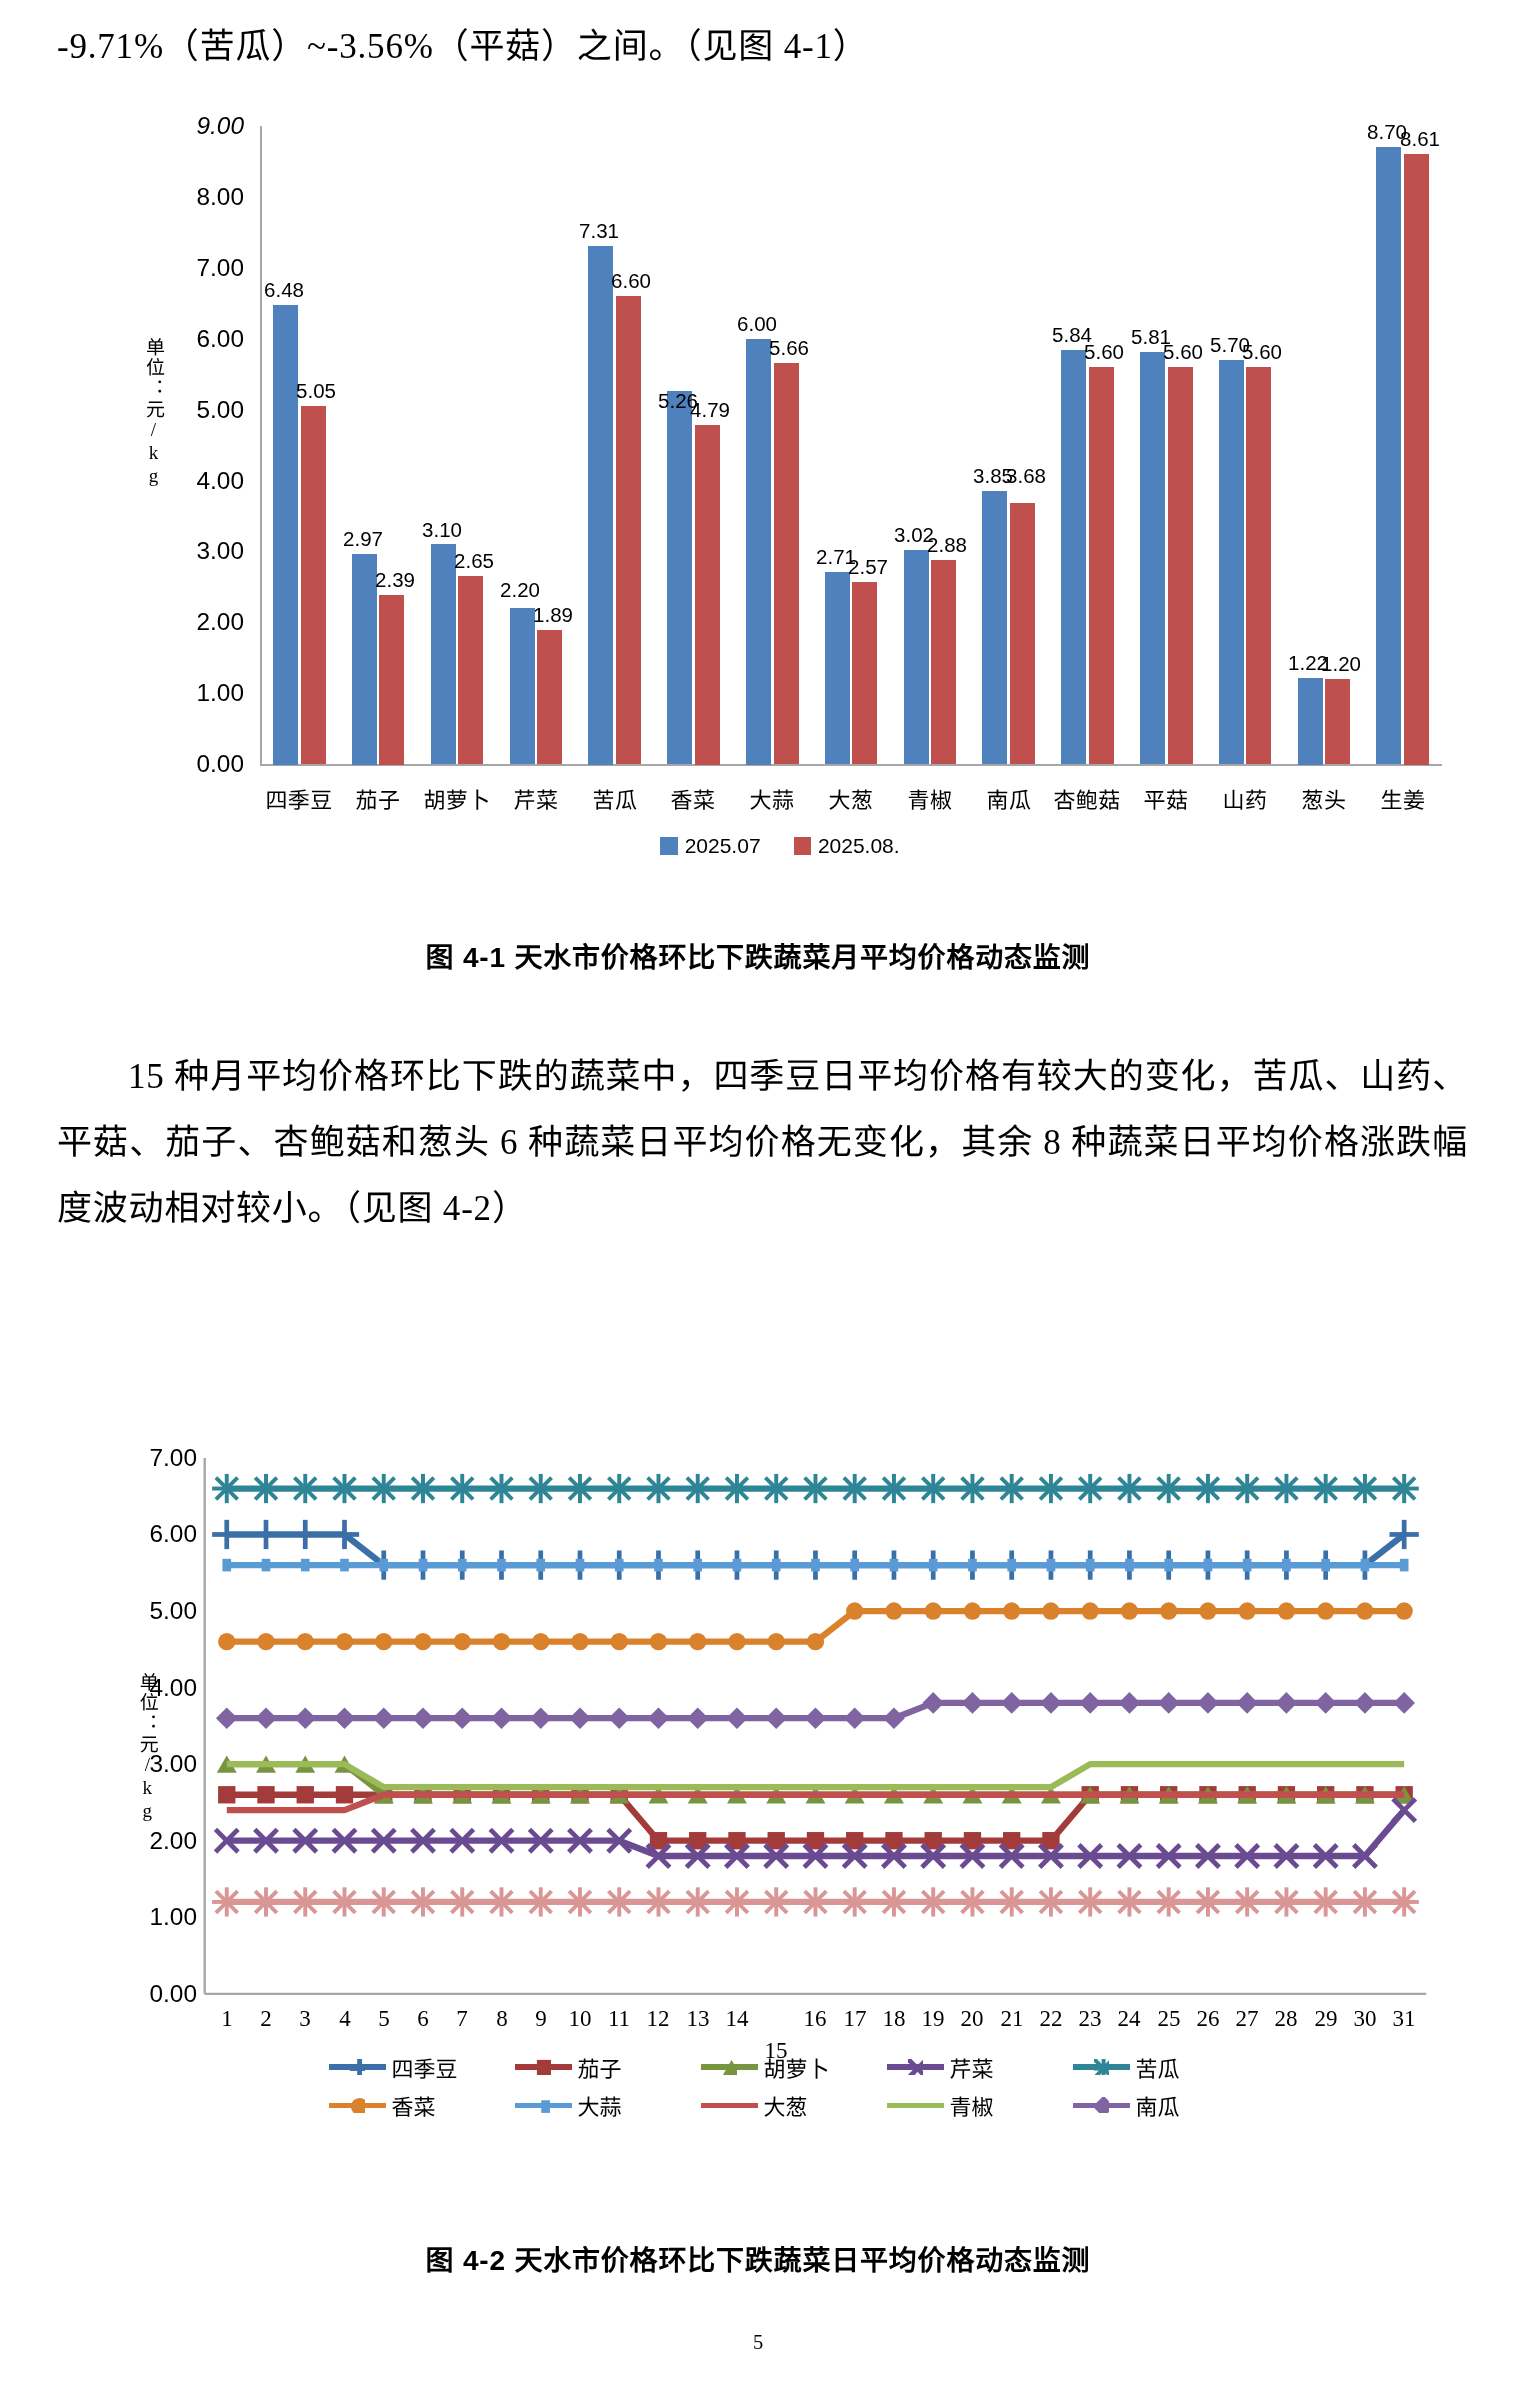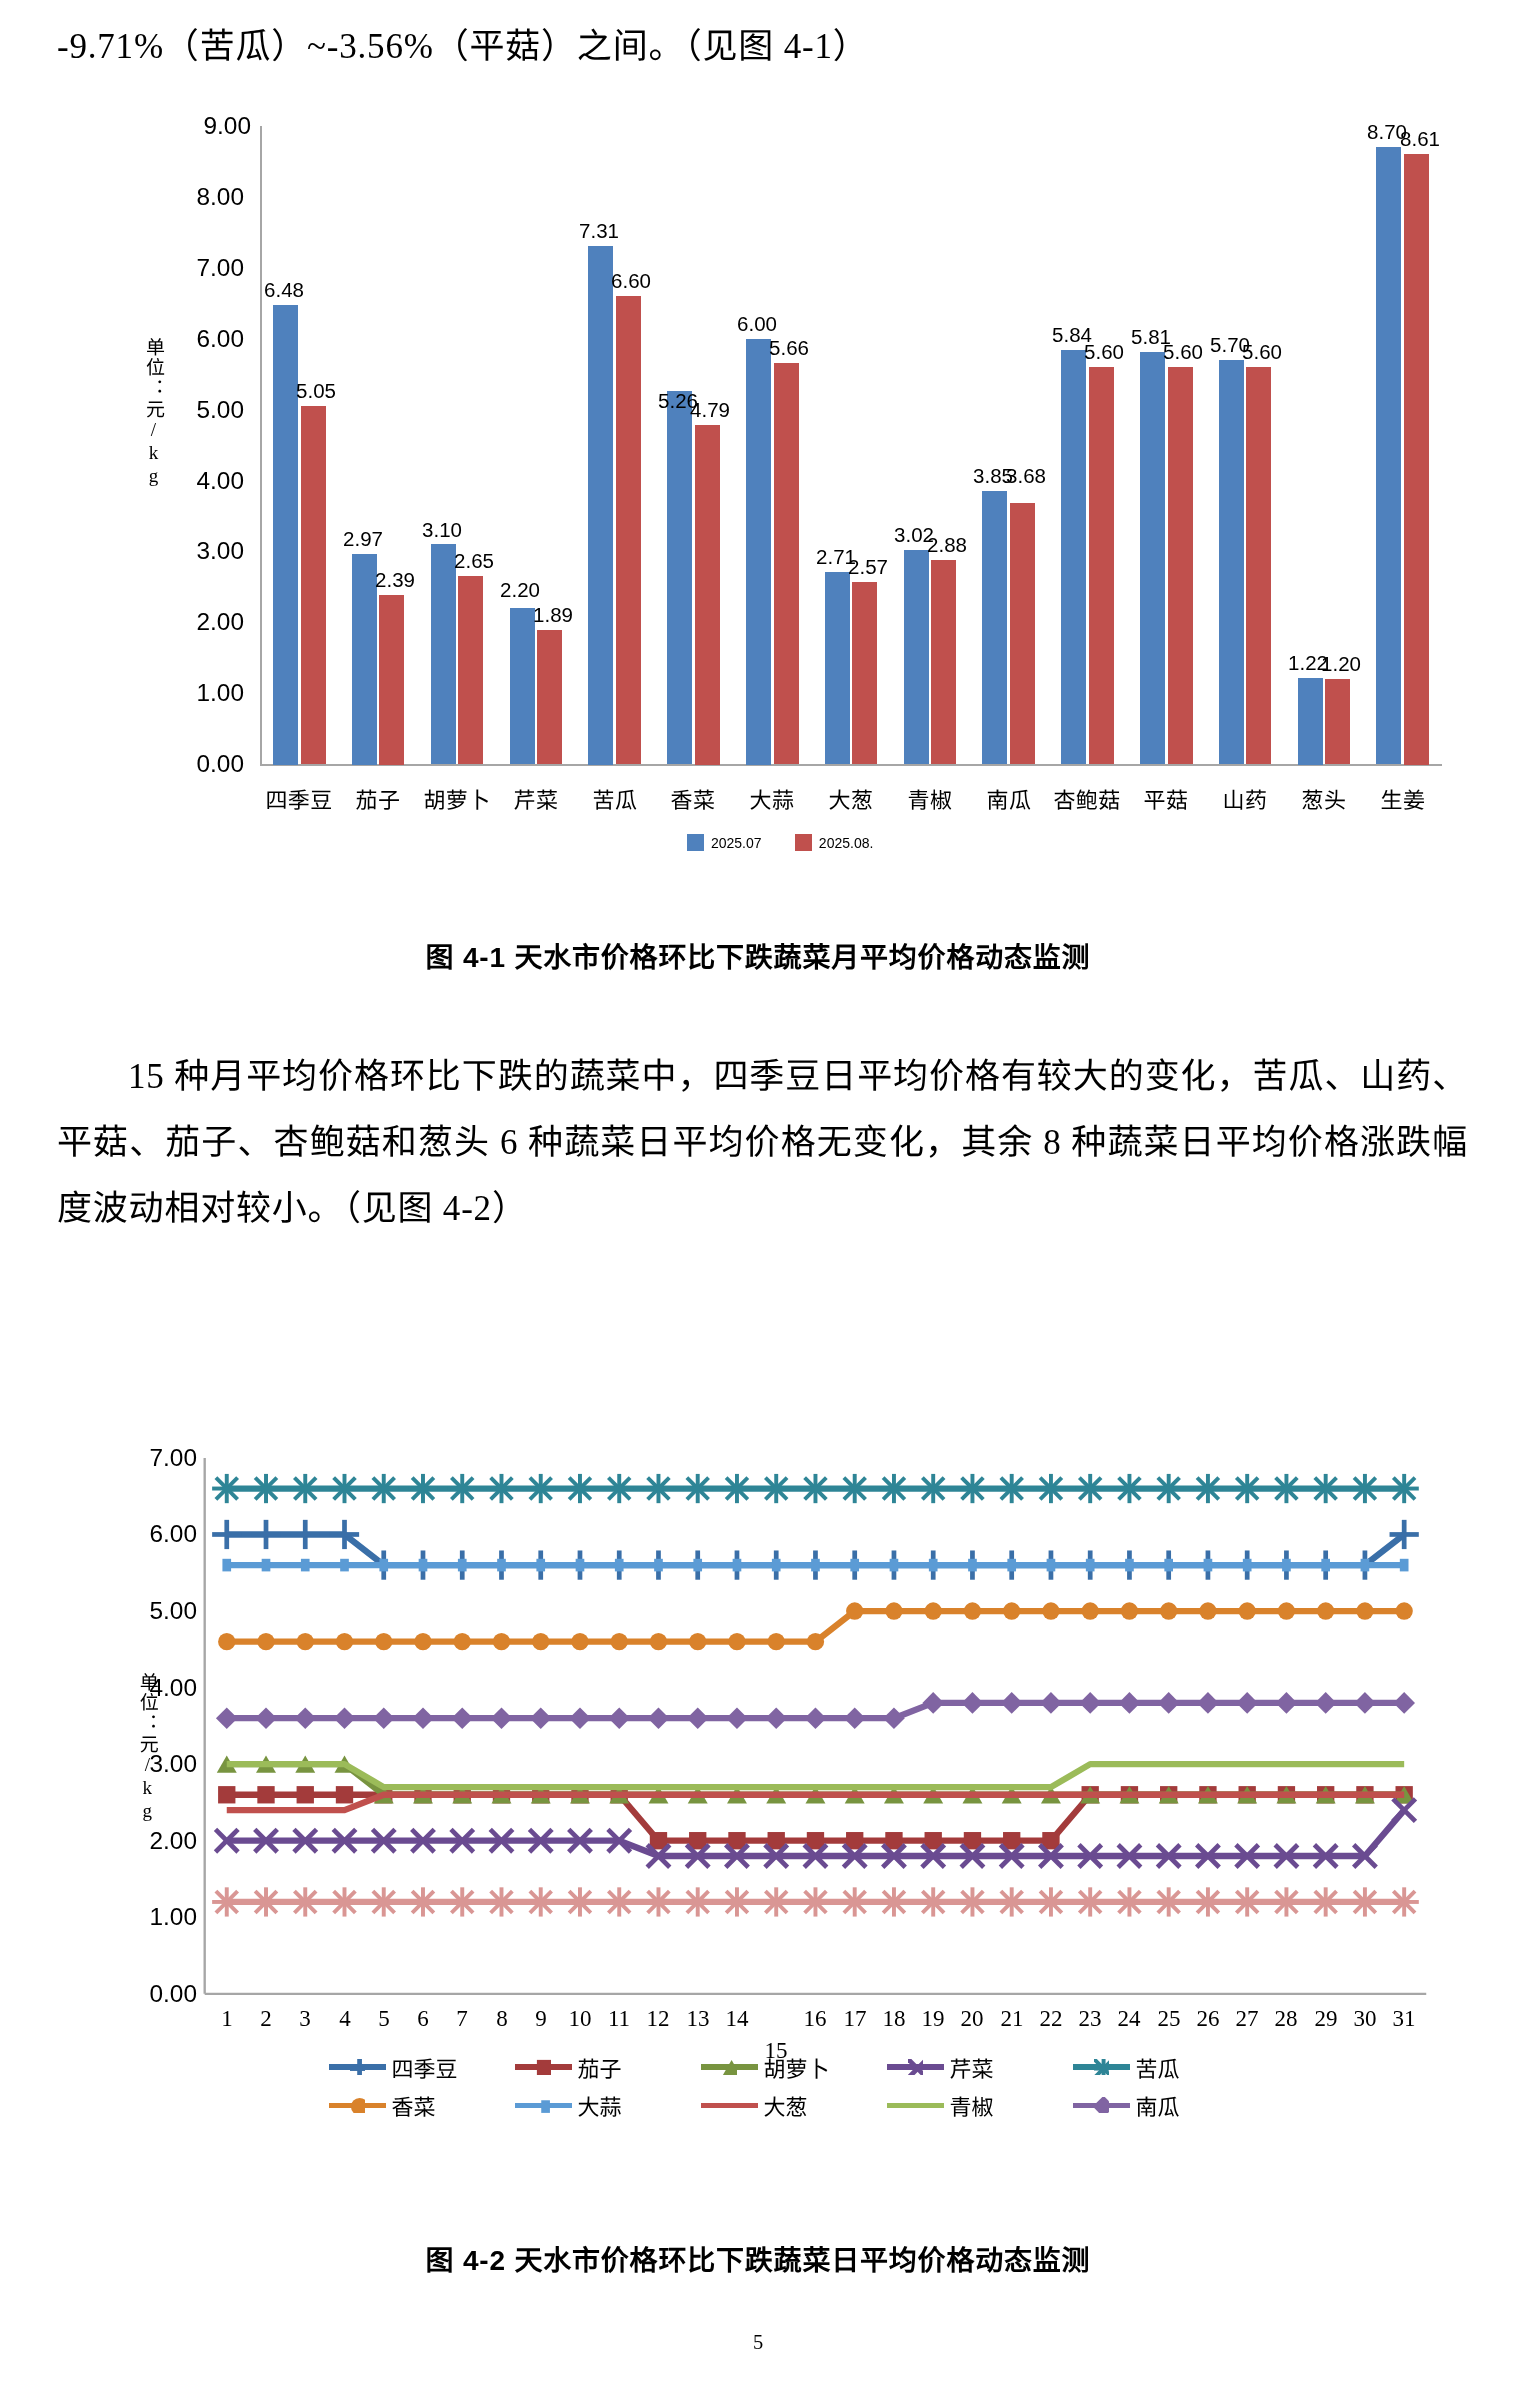--- a/index.html
+++ b/index.html
@@ -111,21 +111,21 @@
     transform:translateX(-50%);
     letter-spacing:0.4px;
   }
   .legend-bar{
     position:absolute;
     display:flex;
     justify-content:center;
     gap:33px;
     width:100%;
     font-family:"Liberation Sans","DejaVu Sans",sans-serif;
-    font-size:14px;
+    font-size:21px;
   }
   .legend-bar .li{ display:flex; align-items:center; gap:7px; }
   .legend-bar .sw{ width:17.3px; height:17.3px; display:inline-block; }
 
   
   .xnum{
     position:absolute;
     font-family:"Liberation Serif","DejaVu Serif",serif;
     font-size:23px;
     color:#000;
@@ -168,21 +168,21 @@
     <div id="bar-yticks">
         <div class="ytick" style="width: 126px; left: 0px; top: 646px;">0.00</div>
         <div class="ytick" style="width: 126px; left: 0px; top: 575px;">1.00</div>
         <div class="ytick" style="width: 126px; left: 0px; top: 504px;">2.00</div>
         <div class="ytick" style="width: 126px; left: 0px; top: 433px;">3.00</div>
         <div class="ytick" style="width: 126px; left: 0px; top: 363px;">4.00</div>
         <div class="ytick" style="width: 126px; left: 0px; top: 292px;">5.00</div>
         <div class="ytick" style="width: 126px; left: 0px; top: 221px;">6.00</div>
         <div class="ytick" style="width: 126px; left: 0px; top: 150px;">7.00</div>
         <div class="ytick" style="width: 126px; left: 0px; top: 79px;">8.00</div>
-        <div class="ytick" style="width: 126px; left: 7px; top: 7.9px;">9.00</div>
+        <div class="ytick" style="width: 126px; left: 0px; top: 7.9px; font-style: italic;">9.00</div>
       </div>
     <div id="bar-plot">
         <div class="axis-v" style="left: 142px; top: 7.9px; height: 638px;"></div>
         <div class="axis-h" style="left: 142px; top: 646px; width: 1182px;"></div>
         <div class="bar b1" style="left: 155px; width: 25px; height: 460px; bottom: 150px; position: absolute; top: 187px;"></div>
         <div class="dlabel" style="left: 166px; top: 160px;">6.48</div>
         <div class="bar b2" style="left: 183px; width: 25px; height: 358px; bottom: 150px; position: absolute; top: 288px;"></div>
         <div class="dlabel" style="left: 198px; top: 261px;">5.05</div>
         <div class="bar b1" style="left: 234px; width: 25px; height: 211px; bottom: 150px; position: absolute; top: 436px;"></div>
         <div class="dlabel" style="left: 245px; top: 409px;">2.97</div>

